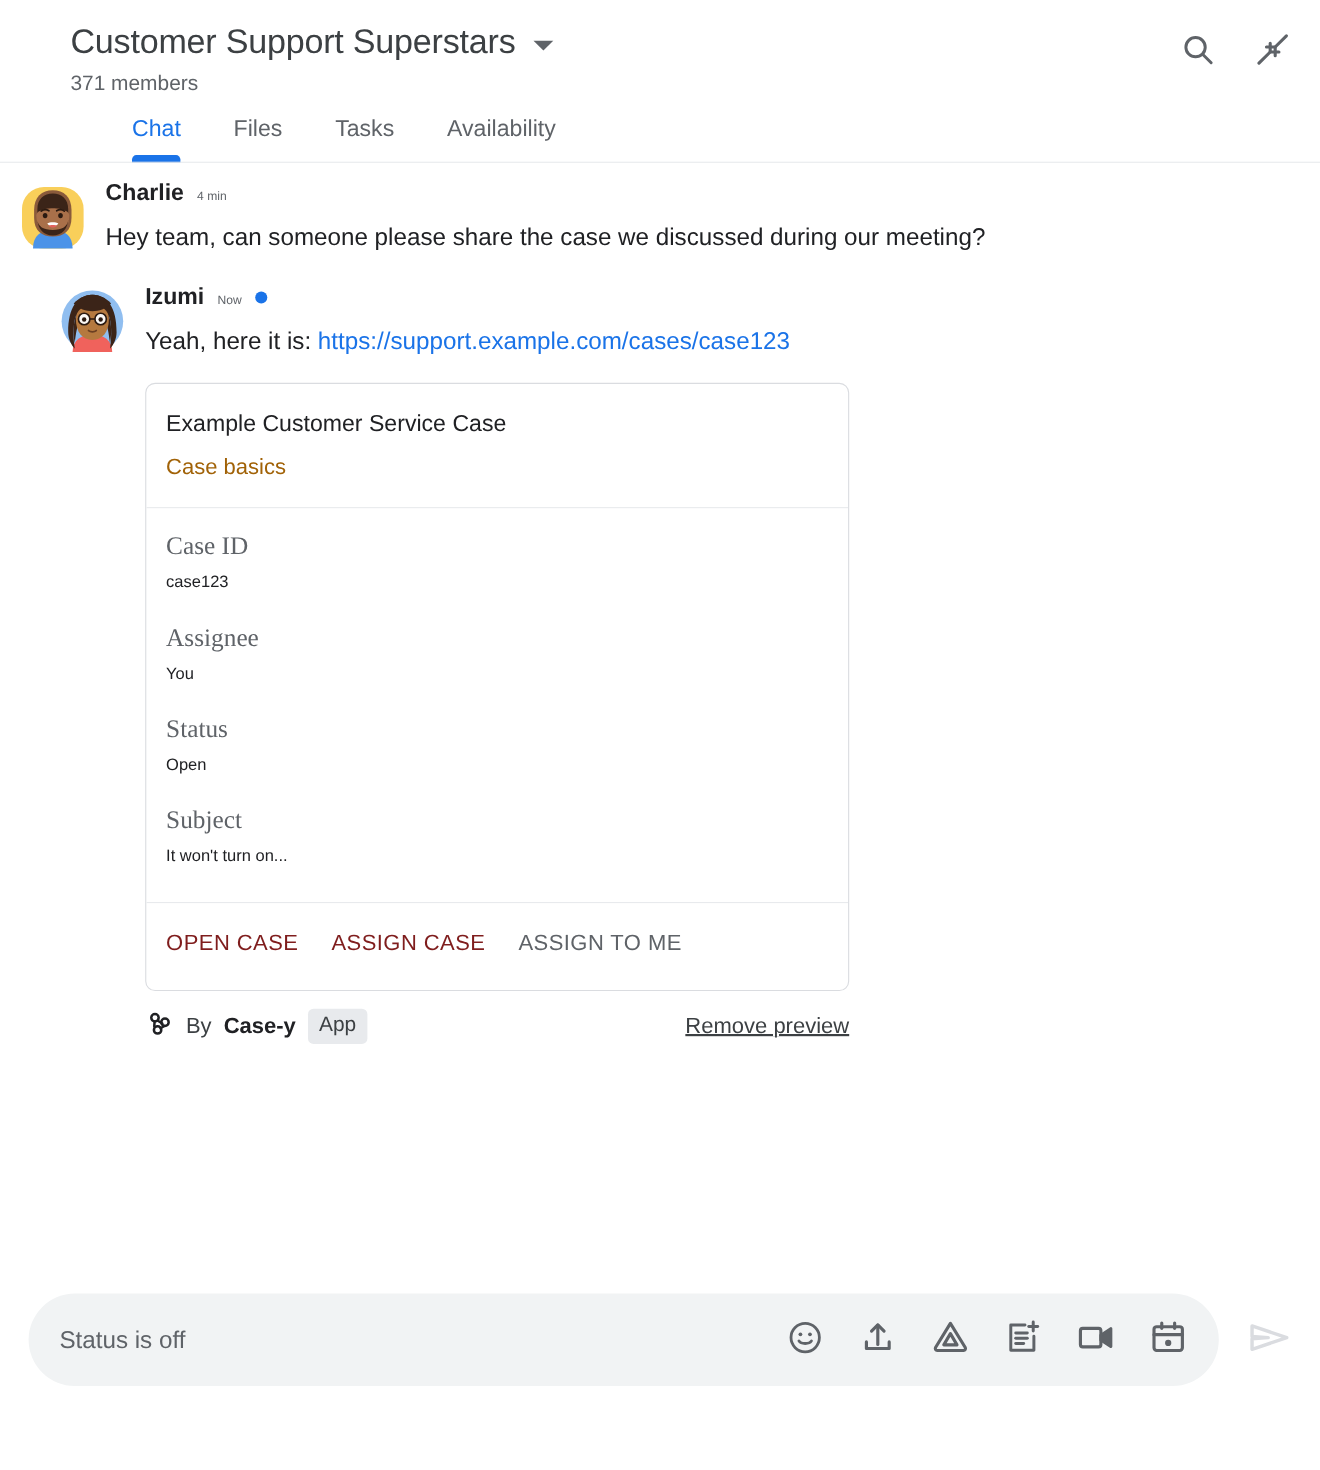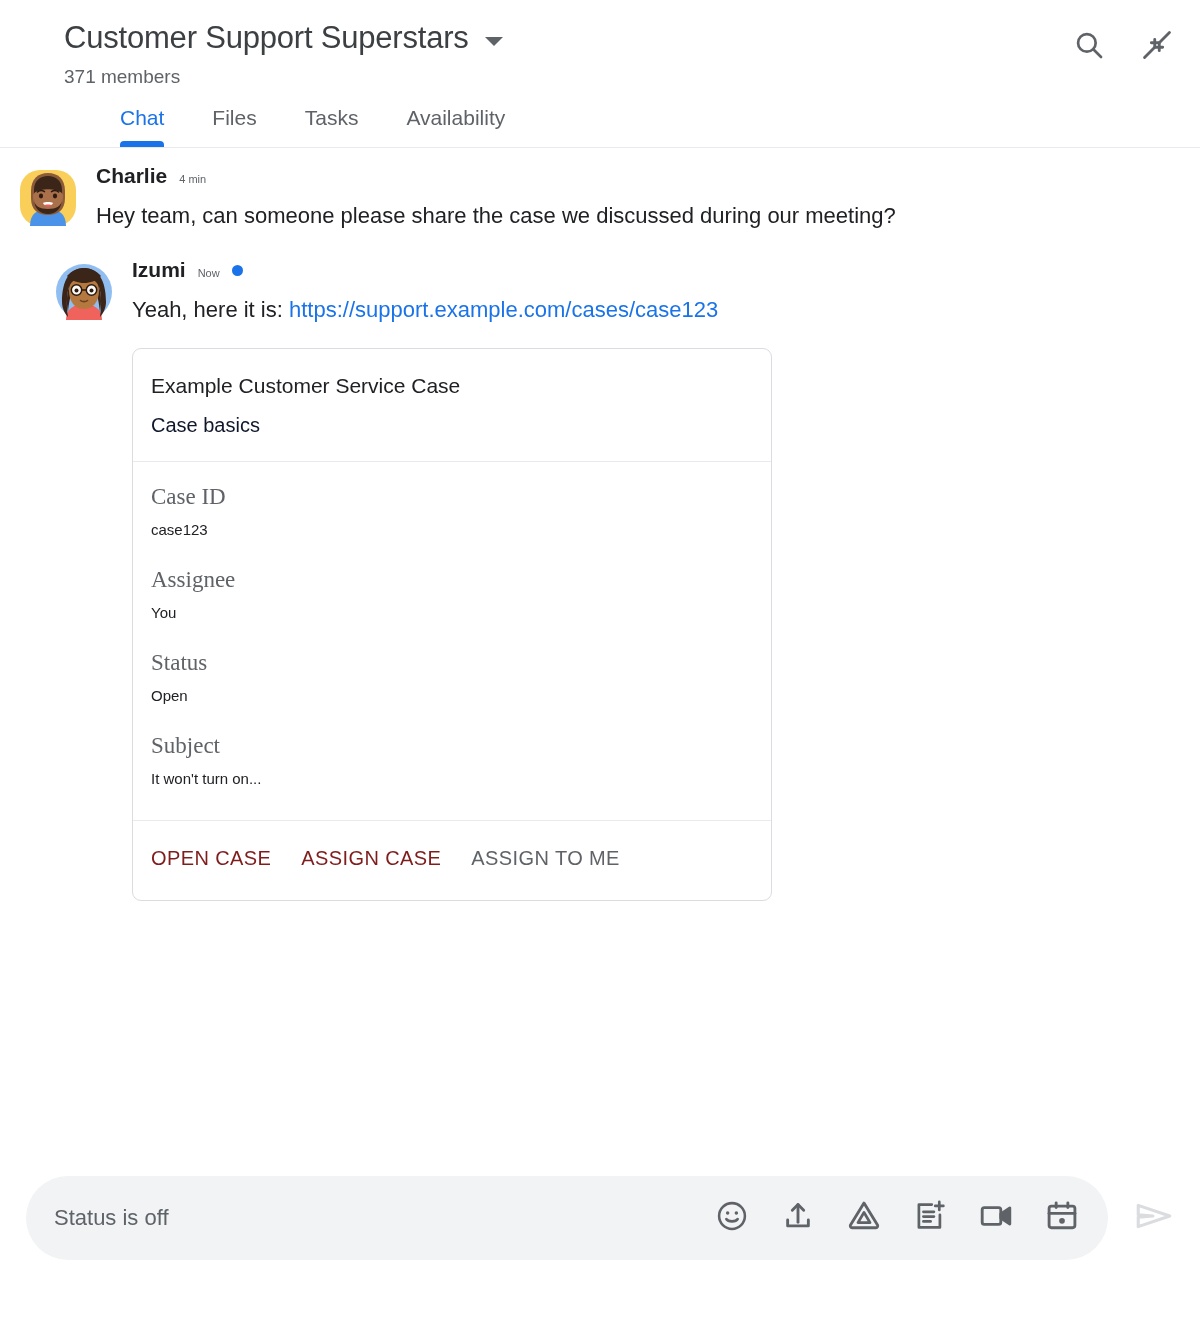--- a/index.html
+++ b/index.html
@@ -160,21 +160,21 @@
     padding: 22px 18px 22px 18px;
     border-bottom: 1px solid #e8eaed;
   }
   .card-title {
     font-size: 21px;
     color: #202124;
     line-height: 30px;
   }
   .card-sub {
     font-size: 20px;
-    color: #0f172a;
+    color: #a16207;
     margin-top: 10px;
     line-height: 28px;
   }
   .card-fields {
     padding: 22px 18px 26px 18px;
     border-bottom: 1px solid #e8eaed;
   }
   .field + .field { margin-top: 22px; }
   .field-label {
     font-size: 23px;
@@ -404,20 +404,38 @@
               <div class="field-value">It won't turn on...</div>
             </div>
           </div>
           <div class="card-actions">
             <button class="cbtn">OPEN CASE</button>
             <button class="cbtn">ASSIGN CASE</button>
             <button class="cbtn muted">ASSIGN TO ME</button>
           </div>
         </div>
 
+        <div class="card-footer">
+          <div class="byline">
+            <span>
+              <svg width="26" height="26" viewBox="0 0 24 24" fill="none" stroke="#202124" stroke-width="2.1" stroke-linecap="round" stroke-linejoin="round">
+                <circle cx="8.2" cy="7.6" r="3.1"></circle>
+                <circle cx="16.6" cy="11.4" r="3.1"></circle>
+                <circle cx="10.4" cy="17.8" r="3.1"></circle>
+                <path d="M10.6 10.1 L14.4 12.4"></path>
+                <path d="M16.1 14.5 L12.9 16.4"></path>
+                <path d="M7.6 14.8 L7.9 10.7"></path>
+              </svg>
+            </span>
+            <span>By </span>
+              <b>Case-y</b>
+            <span class="badge">App</span>
+          </div>
+          <div class="remove-preview">Remove preview</div>
+        </div>
       </div>
     </div>
   </div>
 
   <div class="composer-wrap">
     <div class="composer">
       <div class="composer-placeholder">Status is off</div>
       <div class="composer-icons">
 
         <span class="cicon">

